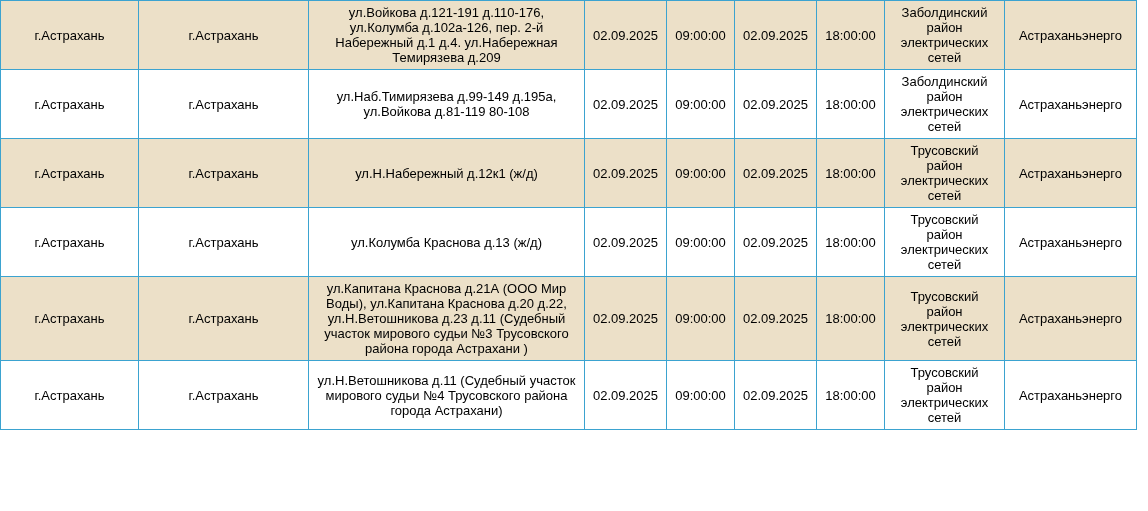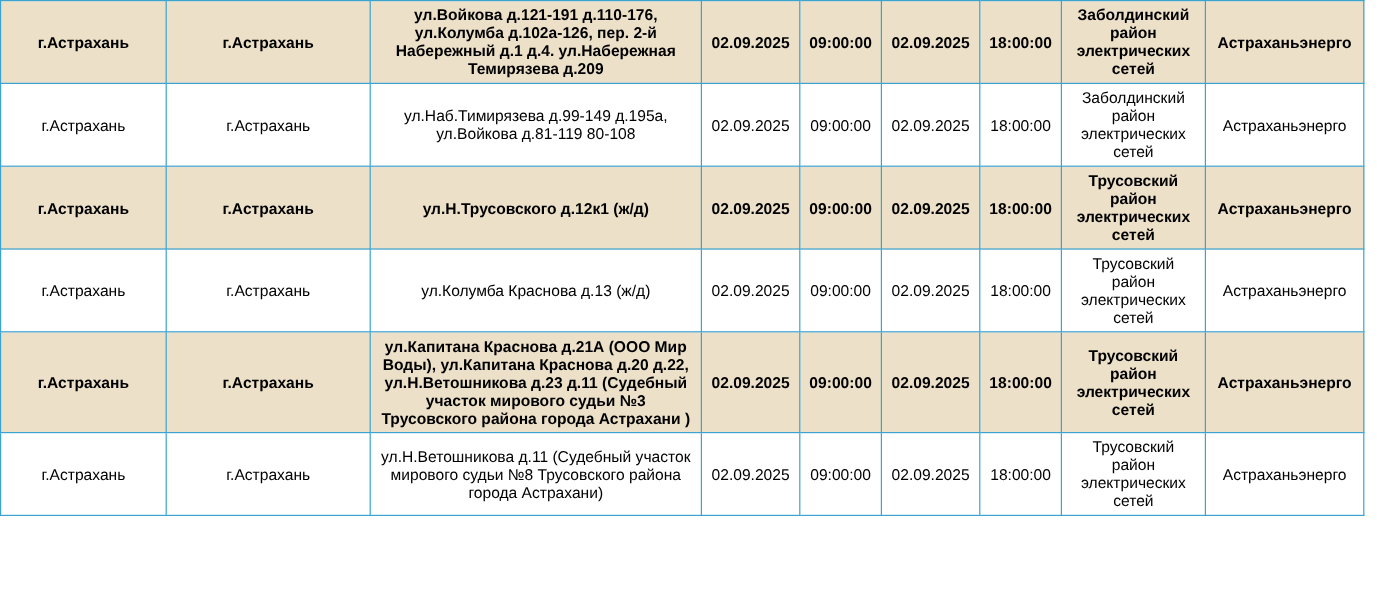--- a/index.html
+++ b/index.html
@@ -25,21 +25,21 @@
     line-height: 15px;
     color: #000000;
     padding: 4px 6px;
     vertical-align: middle;
     text-align: center;
     word-wrap: break-word;
     overflow-wrap: break-word;
   }
   tr.row-alt td {
     background: #ece0c8;
-    font-weight: bold;
+    font-weight: normal;
     margin-left: 36px;
   }
   tr.row-plain td {
     background: #ffffff;
     font-weight: normal;
   }
   
   col.c-city     { width: 138px; }
   col.c-locality { width: 170px; }
   col.c-address  { width: 276px; }
@@ -88,21 +88,21 @@
         <td>02.09.2025</td>
         <td>09:00:00</td>
         <td>02.09.2025</td>
         <td>18:00:00</td>
         <td class="district">Заболдинский район электрических сетей</td>
         <td>Астраханьэнерго</td>
       </tr>
       <tr class="row-alt">
         <td>г.Астрахань</td>
         <td>г.Астрахань</td>
-        <td class="addr">ул.Н.Трусовского д.12к1 (ж/д)</td>
+        <td class="addr">ул.Н.Набережный д.12к1 (ж/д)</td>
         <td>02.09.2025</td>
         <td>09:00:00</td>
         <td>02.09.2025</td>
         <td>18:00:00</td>
         <td class="district">Трусовский район электрических сетей</td>
         <td>Астраханьэнерго</td>
       </tr>
       <tr class="row-plain">
         <td>г.Астрахань</td>
         <td>г.Астрахань</td>
@@ -121,21 +121,21 @@
         <td>02.09.2025</td>
         <td>09:00:00</td>
         <td>02.09.2025</td>
         <td>18:00:00</td>
         <td class="district">Трусовский район электрических сетей</td>
         <td>Астраханьэнерго</td>
       </tr>
       <tr class="row-plain">
         <td>г.Астрахань</td>
         <td>г.Астрахань</td>
-        <td class="addr">ул.Н.Ветошникова д.11 (Судебный участок мирового судьи №8 Трусовского района города Астрахани)</td>
+        <td class="addr">ул.Н.Ветошникова д.11 (Судебный участок мирового судьи №4 Трусовского района города Астрахани)</td>
         <td>02.09.2025</td>
         <td>09:00:00</td>
         <td>02.09.2025</td>
         <td>18:00:00</td>
         <td class="district">Трусовский район электрических сетей</td>
         <td>Астраханьэнерго</td>
       </tr>
     </tbody>
 </table>
 

